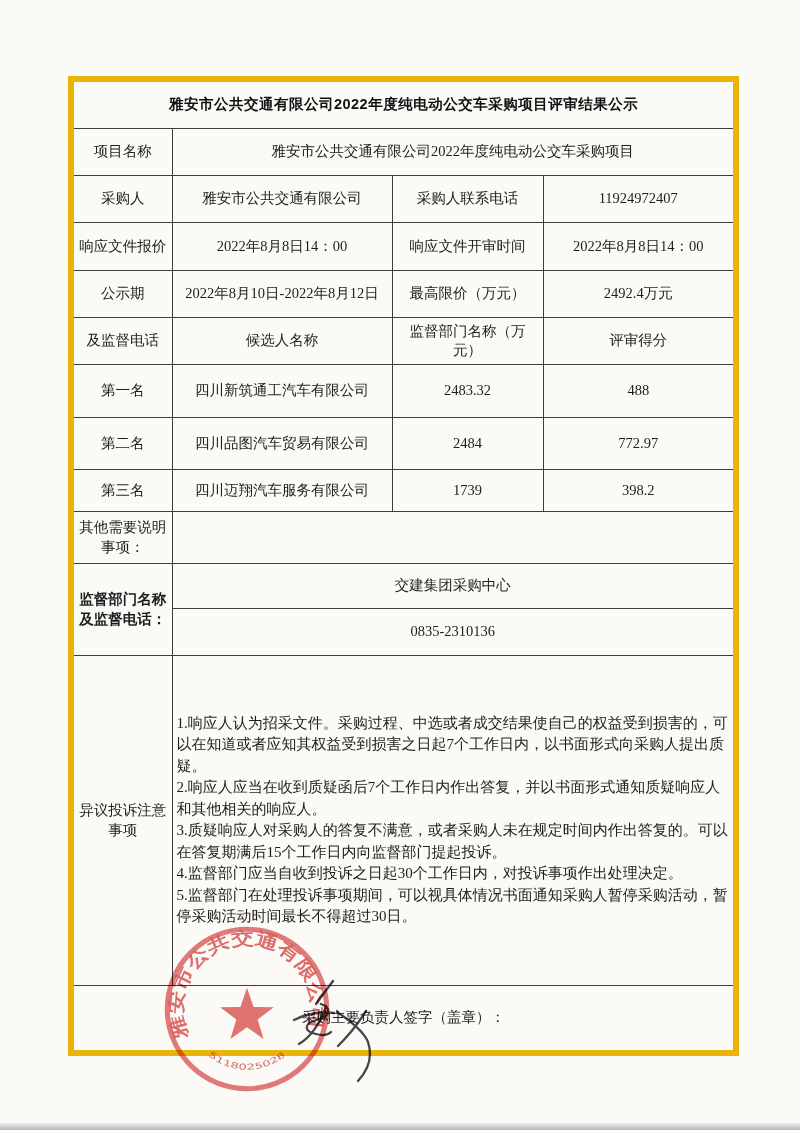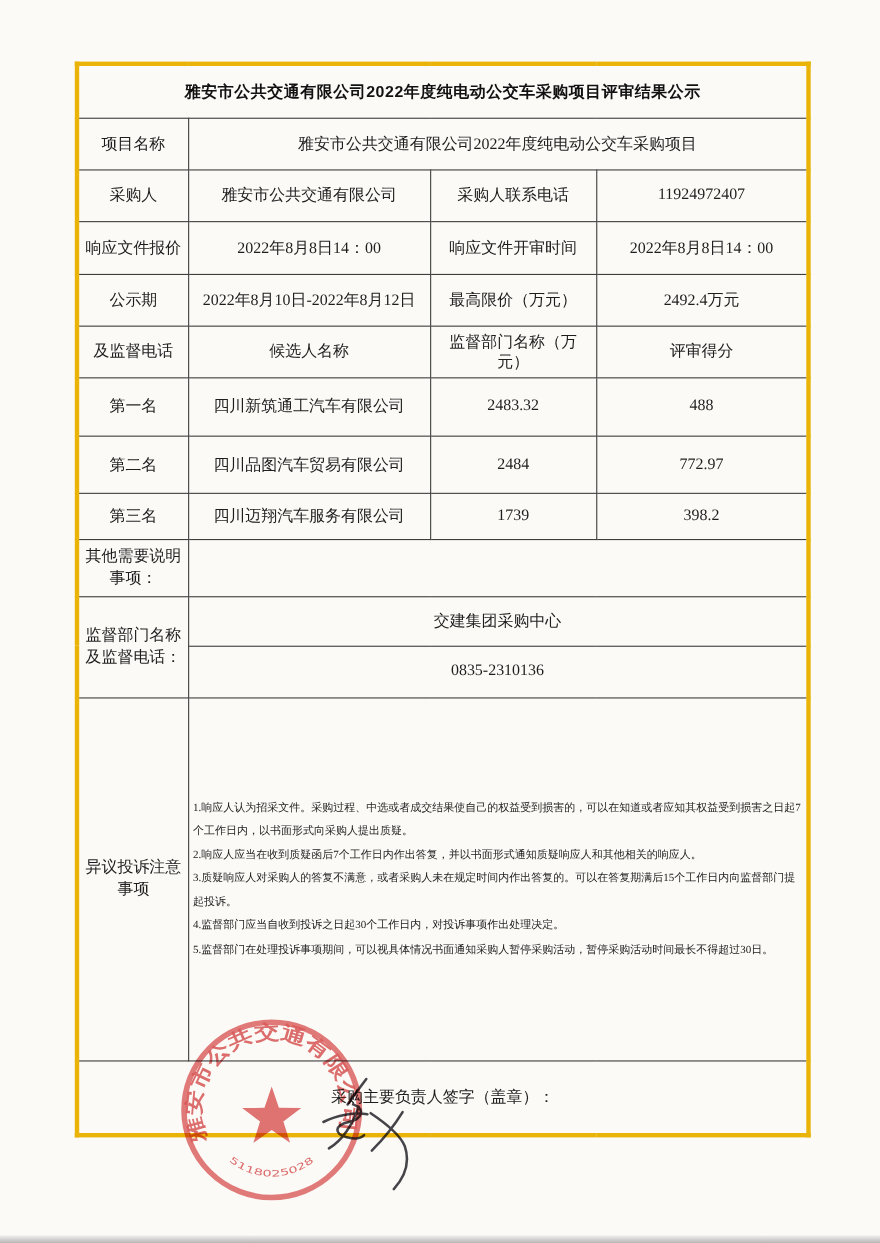--- a/index.html
+++ b/index.html
@@ -2,40 +2,40 @@
 <html><head>
 <meta charset="utf-8">
 <style>
   html,body{margin:0;padding:0;background:#e9e8e6;}
   .page{
     position:relative;width:800px;height:1130px;margin:0 auto;
     background:#fbfaf7;overflow:hidden;
     font-family:"Liberation Serif","DejaVu Serif",serif;color:#1d1d1d;
   }
   table.doc{
-    position:absolute;left:68px;top:56px;width:665px;
+    position:absolute;left:68px;top:76px;width:665px;
     border-collapse:collapse;table-layout:fixed;
-    border:4px solid #eab308;
+    border:6px solid #eab308;
   }
   table.doc td{
     border:1px solid #3d3d3d;
     text-align:center;vertical-align:middle;
     font-size:14.5px;padding:2px 4px;overflow:hidden;
   }
   .h49{height:49px}.h47{height:47px}.h48{height:48px}.h53{height:53px}
   .h52{height:52px}.h42{height:42px}.h45{height:45px}.h330{height:330px}.h68{height:68px}
   .title-cell{
     font-family:"Liberation Sans","DejaVu Sans",sans-serif;
     font-weight:700;font-size:16px;letter-spacing:.5px;color:#111;
   }
   .prewrap{white-space:pre-line;line-height:20px;}
-  .left-label{text-align:left;padding-left:6px;}
+  .left-label{text-align:left;padding-left:6px;font-weight:bold;}
   .name-left{text-align:left;padding-left:12px;margin-top:24px;}
   .obj-cell{text-align:left;vertical-align:middle;padding:12px 14px 12px 10px;}
-  .obj-cell .obj-item{font-size:10px;line-height:21.5px;text-align:left;}
+  .obj-cell .obj-item{font-size:15px;line-height:21.5px;text-align:left;}
   .sig-cell{text-align:left;padding-left:9px;font-size:14.5px;vertical-align:middle;}
   .seal-svg{position:absolute;left:136px;top:898px;width:222px;height:222px;
     mix-blend-mode:multiply;opacity:.93;}
   .sig-svg{position:absolute;left:278px;top:963px;width:114px;height:132px;
     mix-blend-mode:multiply;}
   .scan-edge-bottom{position:absolute;left:0;bottom:0;width:100%;height:7px;
     background:linear-gradient(#f1f0ee 0%,#c3c2c0 80%,#b8b7b5 100%);}
 </style>
 </head>
 <body>

